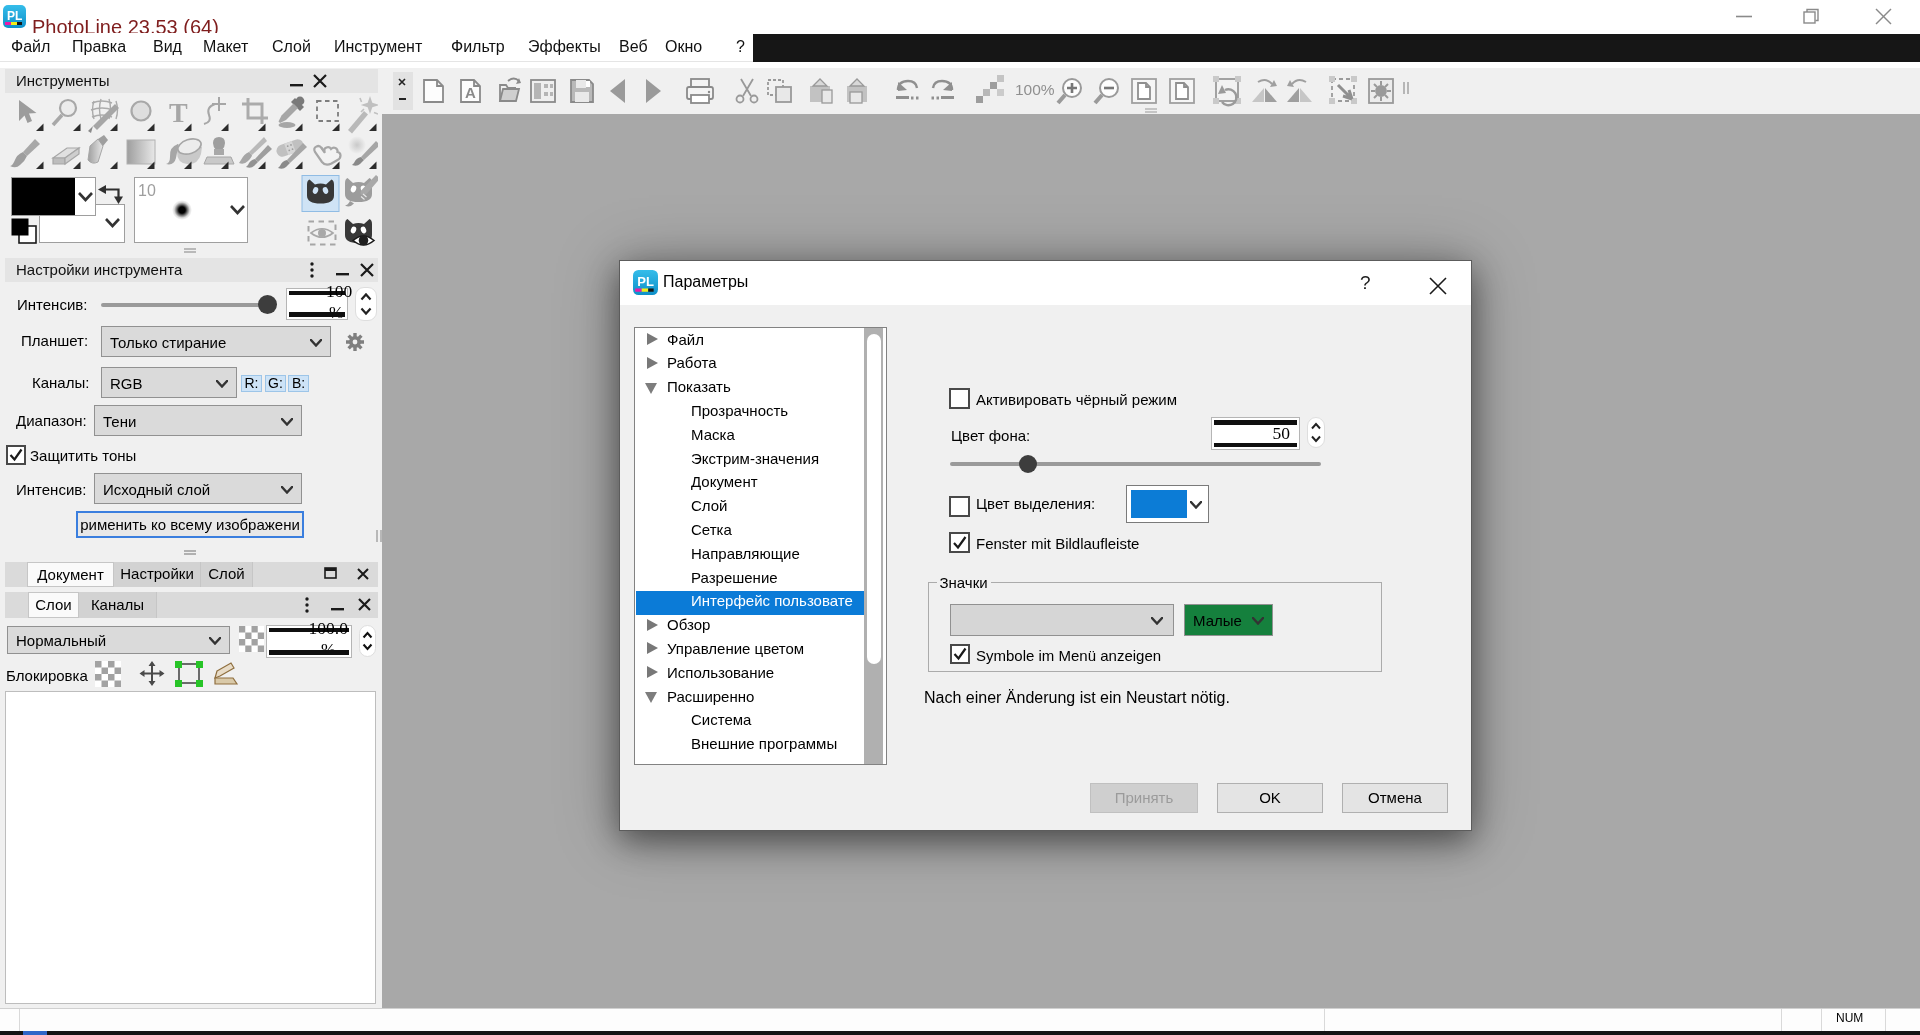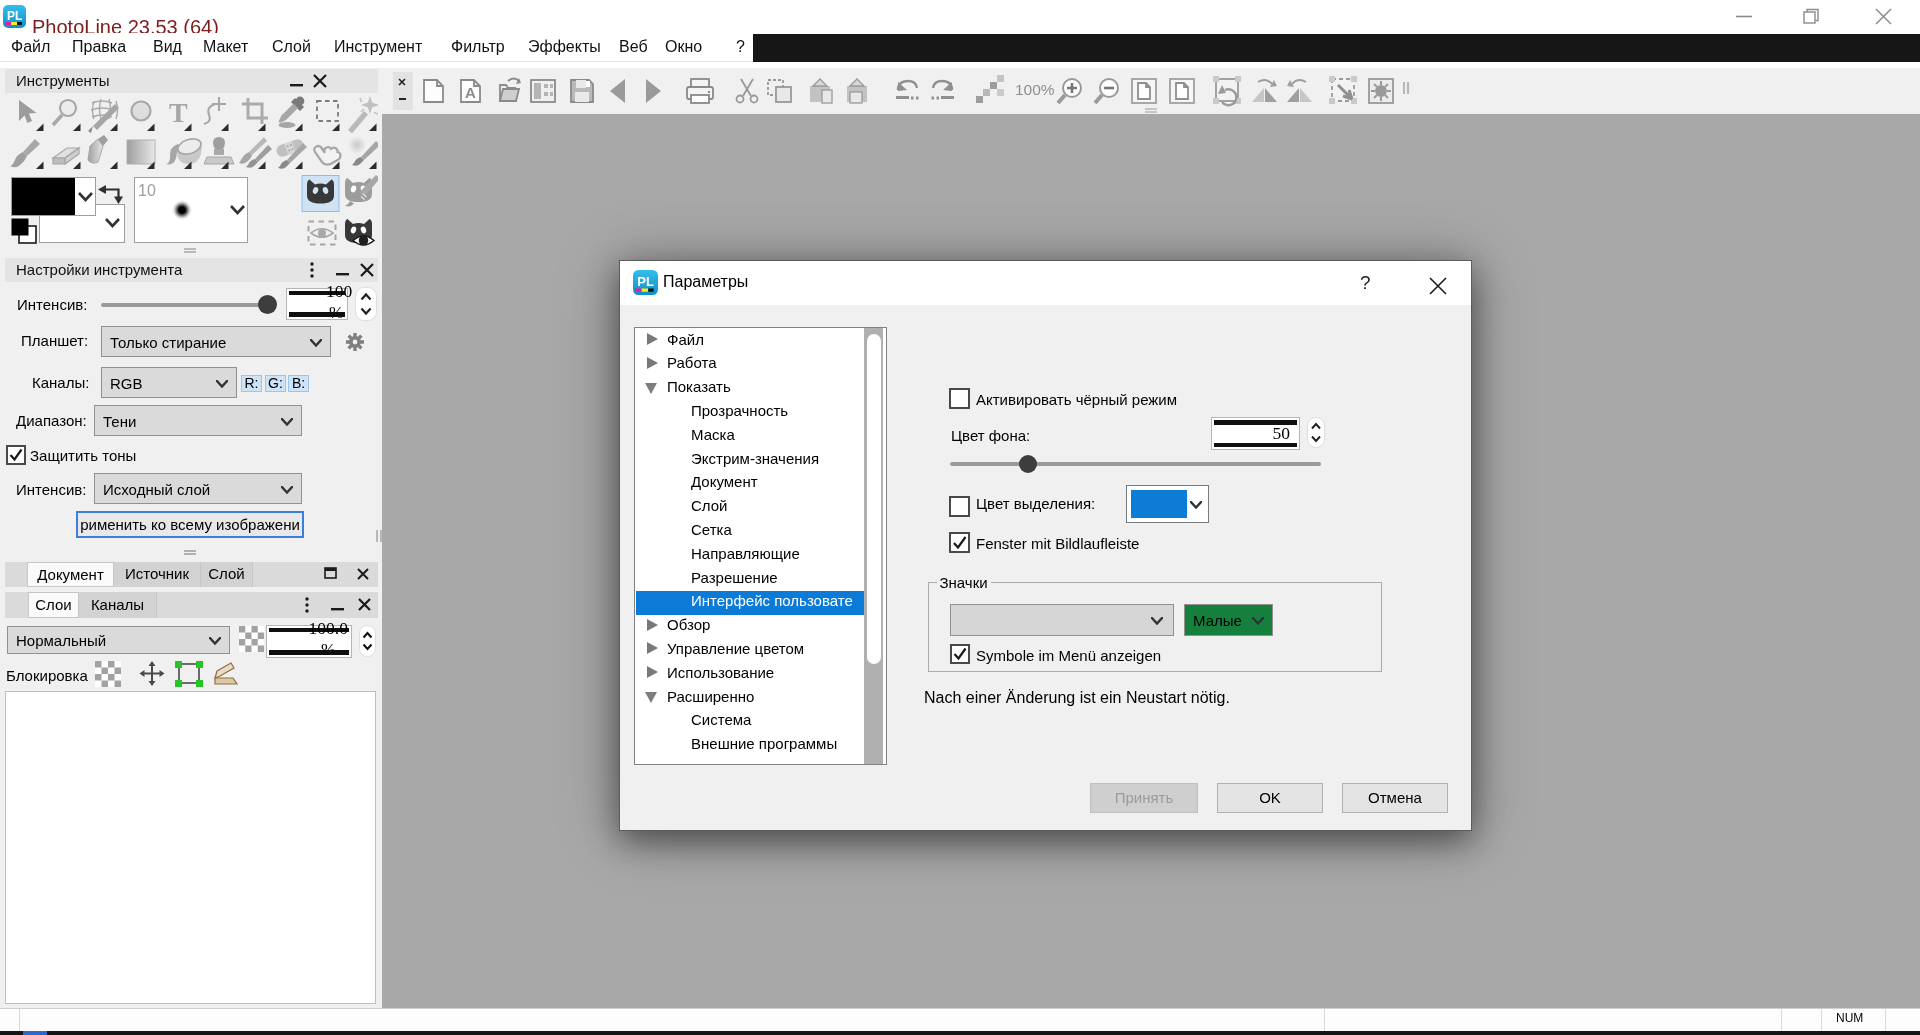--- a/index.html
+++ b/index.html
@@ -503,21 +503,21 @@
 <svg class="abs" style="left:182px; top:549px;" width="16" height="8" viewBox="0 0 16 8">
     <path d="M2 2 h12 M2 5 h12" stroke="#9a9a9a" stroke-width="1.3"></path>
   </svg>
 <svg class="abs" style="left:375px; top:529px;" width="8" height="14" viewBox="0 0 8 14">
     <path d="M2 1 v12 M6 1 v12" stroke="#9a9a9a" stroke-width="1.3"></path>
   </svg>
 
 <div class="abs" style="left:5px; top:562px; width:373px; height:24.5px; background:#dadada;"></div>
 <div class="abs" style="left:114px; top:562px; width:139px; height:24.5px; background:#d2d2d2;"></div>
 <div class="abs" style="left:27px; top:562px; width:87px; height:24.5px; background:#fafafa; border:1px solid #c6c6c6; text-align:center; line-height:23px;">Документ</div>
-<div class="abs" style="left:114px; top:562px; width:87px; height:24.5px; text-align:center; line-height:24px; border-right:1px solid #c6c6c6;">Источник</div>
+<div class="abs" style="left:114px; top:562px; width:87px; height:24.5px; text-align:center; line-height:24px; border-right:1px solid #c6c6c6;">Настройки</div>
 <div class="abs" style="left:201px; top:562px; width:52px; height:24.5px; text-align:center; line-height:24px; border-right:1px solid #c6c6c6;">Слой</div>
 <svg class="abs" style="left:322px; top:565px;" width="52" height="18" viewBox="0 0 52 18">
   <rect x="3" y="3" width="11" height="10" fill="none" stroke="#1a1a1a" stroke-width="1.6"></rect>
   <rect x="3" y="3" width="11" height="3" fill="#1a1a1a"></rect>
   <path d="M36 4 l10 10 M46 4 l-10 10" stroke="#1a1a1a" stroke-width="2"></path>
 </svg>
 <div class="abs" style="left:5px; top:592px; width:373px; height:26px; background:#dadada;"></div>
 <div class="abs" style="left:28px; top:592px; width:51px; height:26px; background:#fafafa; border:1px solid #c6c6c6; text-align:center; line-height:24px;">Слои</div>
 <div class="abs" style="left:79px; top:592px; width:78px; height:26px; background:#d2d2d2; border-right:1px solid #c6c6c6; text-align:center; line-height:26px;">Каналы</div>
 <svg class="abs" style="left:300px; top:593px;" width="76" height="24" viewBox="0 0 76 24">

